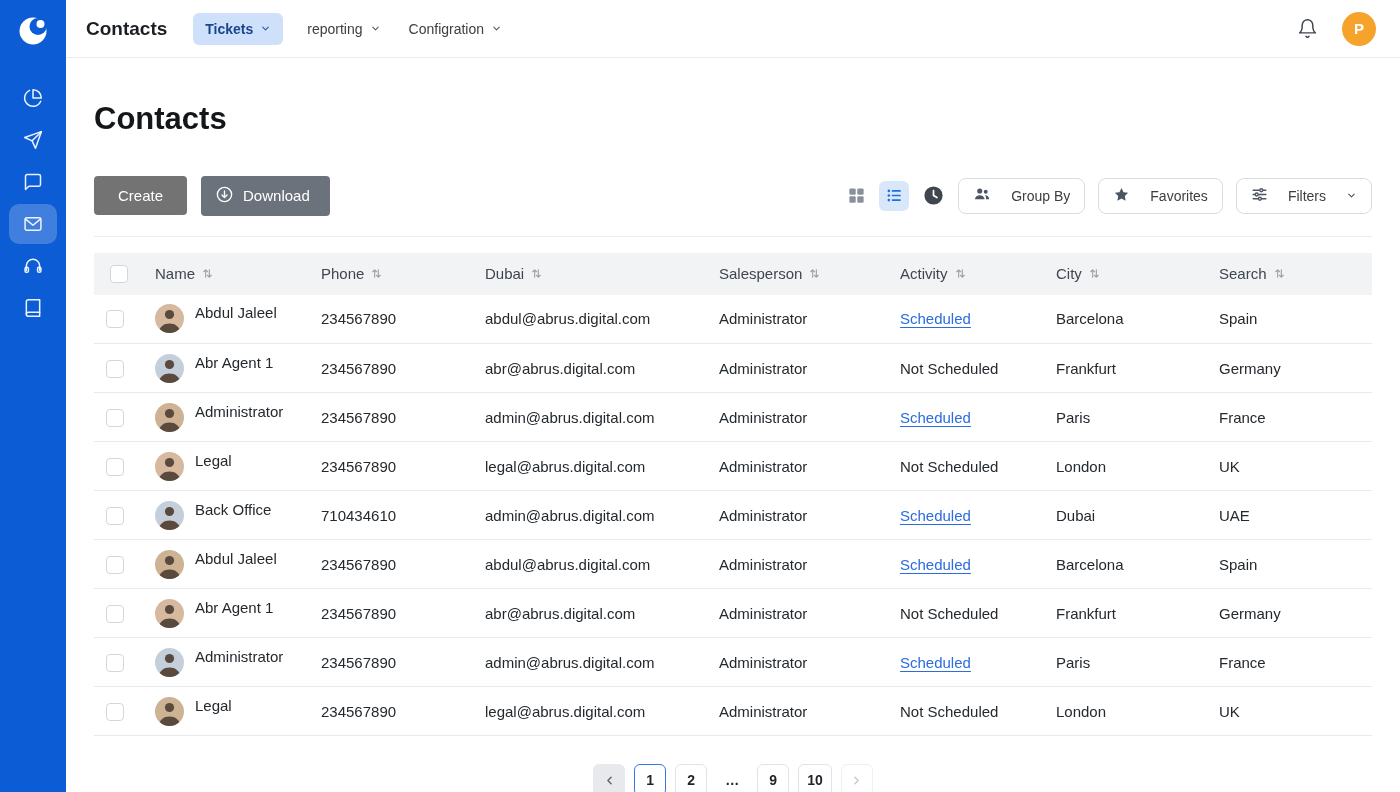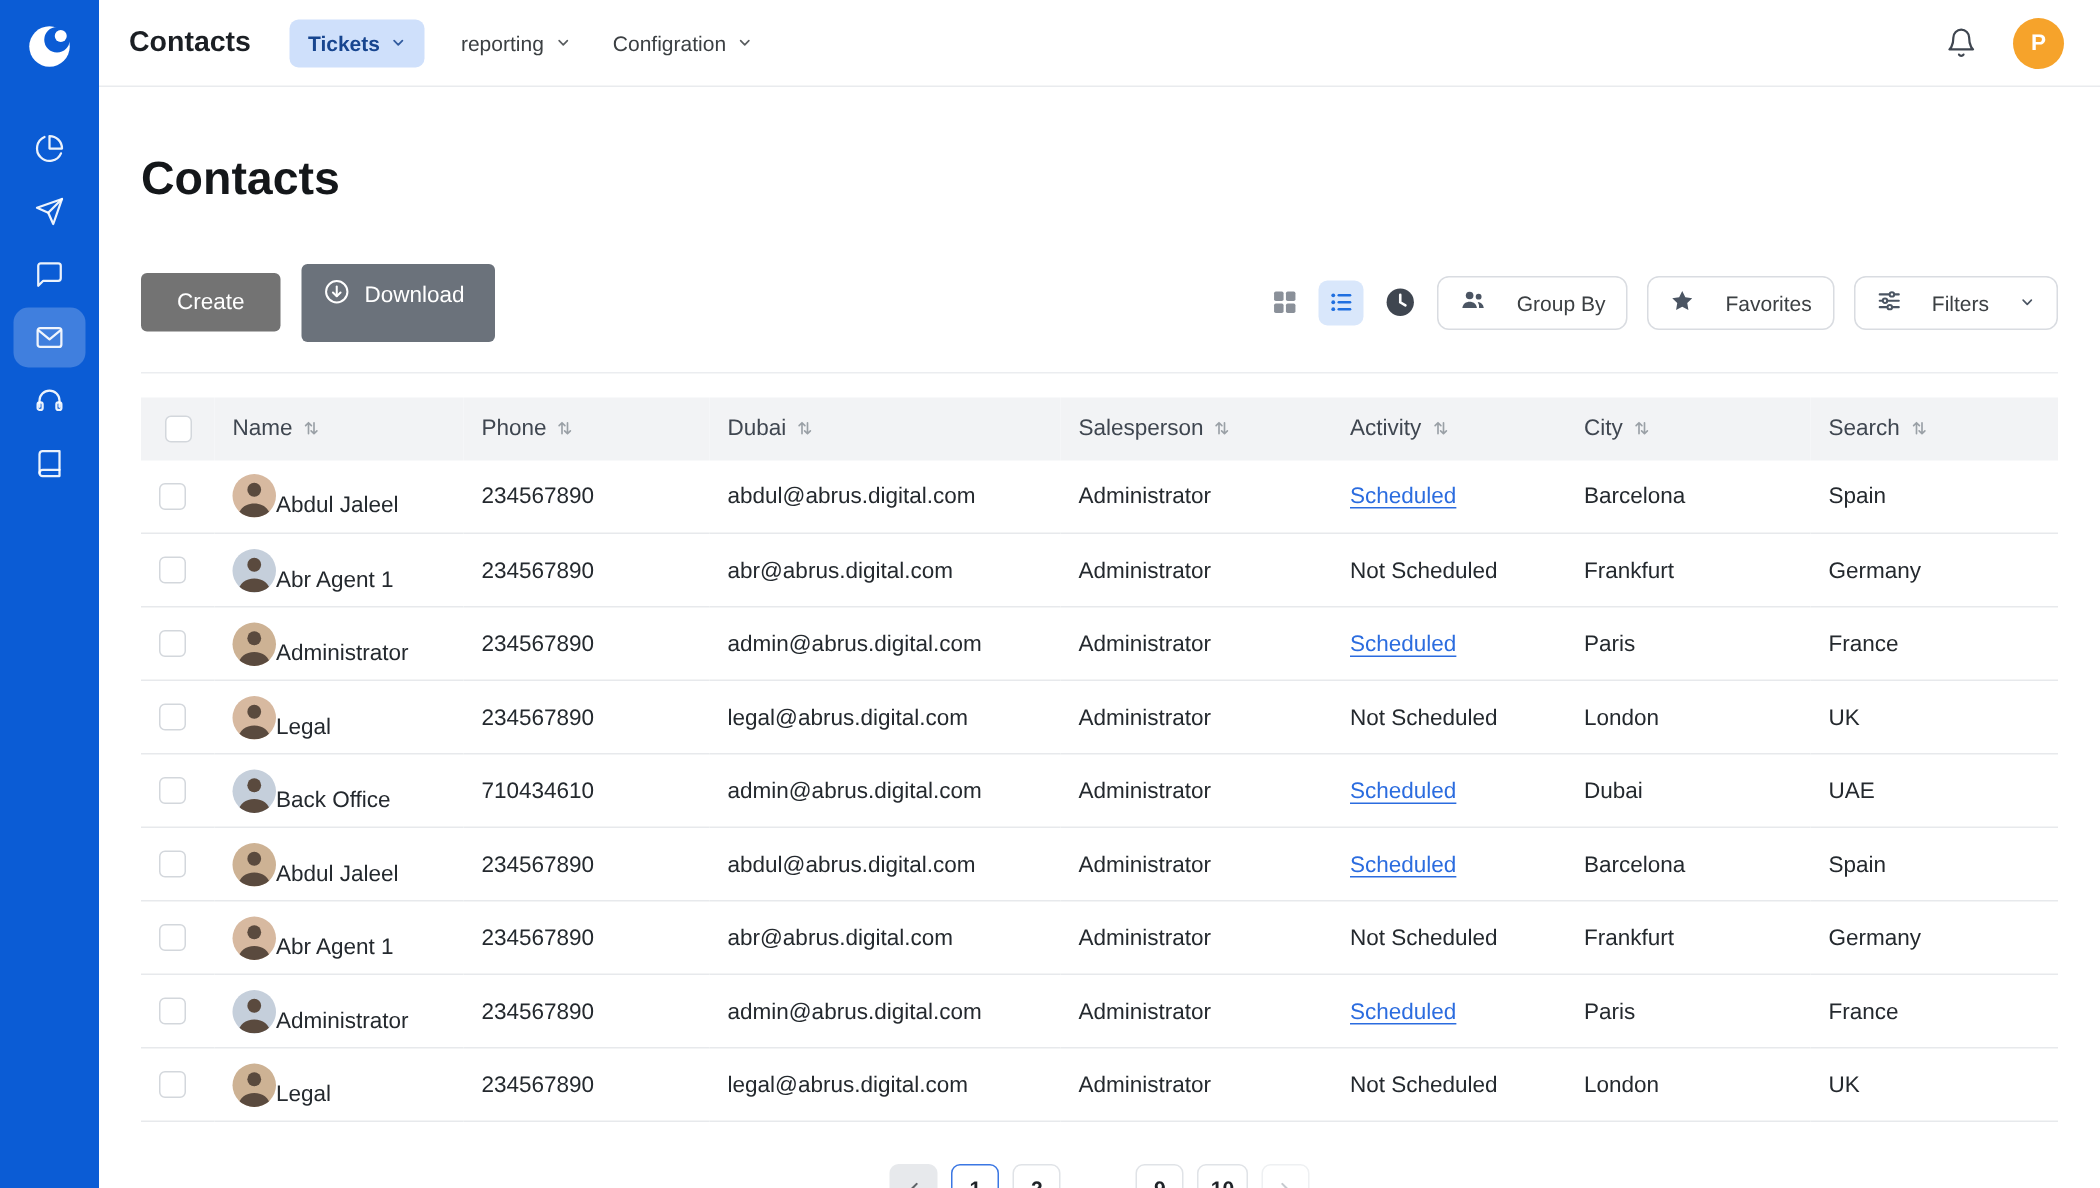--- a/index.html
+++ b/index.html
@@ -60,21 +60,21 @@
 
   .toolbar {
     display:flex; align-items:center; margin-top:18px; padding-bottom:20px;
     border-bottom:1px solid #ebedf0;
   }
   .btn { border:none; cursor:pointer; font-family:inherit; }
   .btn-create {
     background:#737373; color:#fff; border-radius:4px; padding:11px 24px; font-size:15px;
   }
   .btn-download {
-    background:#6b727b; color:#fff; border-radius:4px; padding:9px 20px 20px 14px;
+    background:#6b727b; color:#fff; border-radius:4px; padding:9px 20px 9px 14px;
     font-size:15px; display:flex; align-items:center; gap:9px; margin-left:14px;
   }
   .toolbar-right { margin-left:auto; display:flex; align-items:center; gap:13px; }
   .view-icon { display:flex; align-items:center; justify-content:center; cursor:pointer; color:#8a9099; }
   .list-toggle {
     width:30px; height:30px; border-radius:6px; background:#d9e7fb; color:#1f6fe0;
     display:flex; align-items:center; justify-content:center; cursor:pointer;
   }
   .tool-btn {
     display:flex; align-items:center; gap:20px; height:36px; padding:0 14px;
@@ -92,21 +92,21 @@
   }
   thead th .th-inner { display:flex; align-items:center; gap:7px; }
   tbody td {
     height:49px; border-bottom:1px solid #e7e9ec; font-size:15px; color:#24292e;
     padding:0 12px; white-space:nowrap; overflow:hidden; text-overflow:ellipsis;
   }
   .checkbox {
     width:18px; height:18px; border:1.5px solid #d3d7dc; border-radius:4px;
     background:#fff; display:inline-block; cursor:pointer; vertical-align:middle;
   }
-  .namecell { display:flex; align-items:flex-end; }
+  .namecell { display:flex; align-items:flex-start; gap:11px; }
   .avatar {
     width:29px; height:29px; border-radius:50%; overflow:hidden; flex:0 0 29px;
     display:flex; align-items:flex-end; justify-content:center;
   }
   .avatar.t0 { background:#d7b9a0; } .avatar.t1 { background:#c5cfdb; } .avatar.t2 { background:#cdb294; }
   .activity { color:#24292e; text-decoration:none; }
   .activity.link { color:#2b6cdf; text-decoration:underline; text-underline-offset:3px; cursor:pointer; }
 
   
   .pagination { display:flex; justify-content:center; align-items:center; gap:9px; margin-top:28px; }

